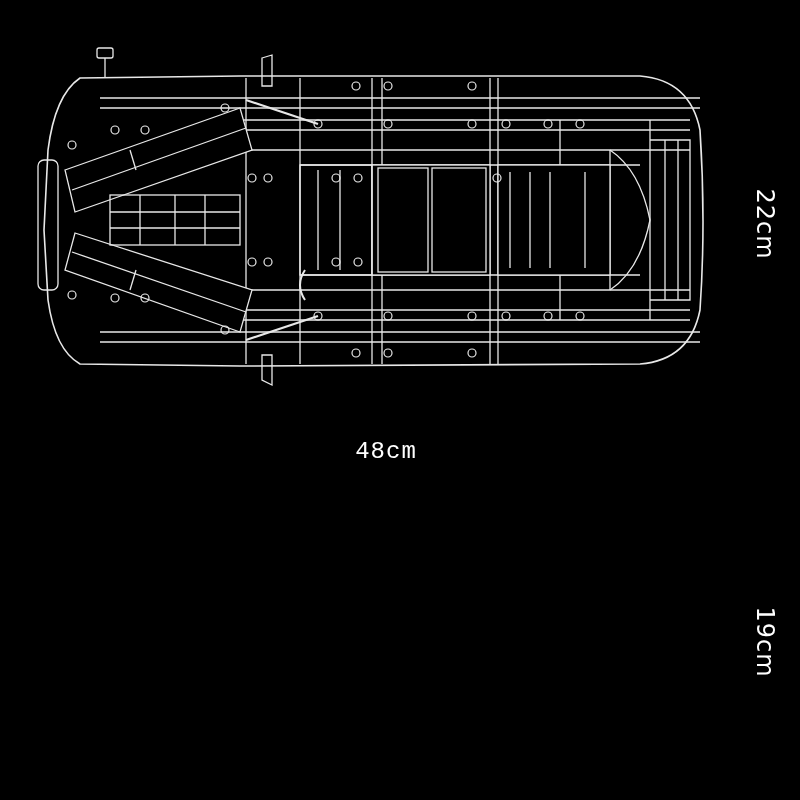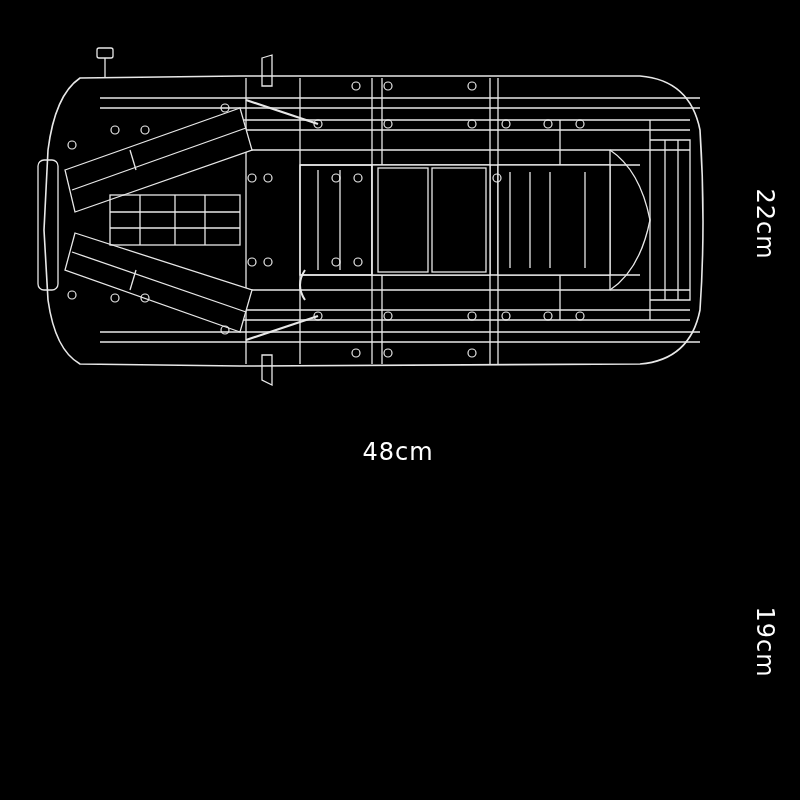--- a/index.html
+++ b/index.html
@@ -1,20 +1,20 @@
 <!DOCTYPE html>
 <html><head>
   <meta charset="utf-8">
   <style>
     html, body { margin: 0; padding: 0; background: #000; }
     body { width: 800px; height: 800px; position: relative; overflow: hidden; font-family: "DejaVu Sans", sans-serif; }
     .layer { position: absolute; left: 0; top: 0; }
     .dim-label { position: absolute; color: #fff; font-family: "DejaVu Sans", sans-serif; font-size: 24px; letter-spacing: 1px; white-space: nowrap; }
     .dim-label.vertical { transform: rotate(90deg); transform-origin: center center; }
-    #label-width { left: 348px; top: 438px; width: 100px; text-align: center; }
+    #label-width { left: 336px; top: 438px; width: 100px; text-align: center; font-family: Liberation Mono, monospace; }
     #label-height-top { left: 725px; top: 210px; width: 80px; text-align: center; }
     #label-height-side { left: 725px; top: 628px; width: 80px; text-align: center; }
   </style>
 </head>
 <body>
 
 
 
 <svg class="layer" width="800" height="800" viewBox="0 0 800 800" fill="none" stroke="#e8e8e8" stroke-width="1.3">
 

